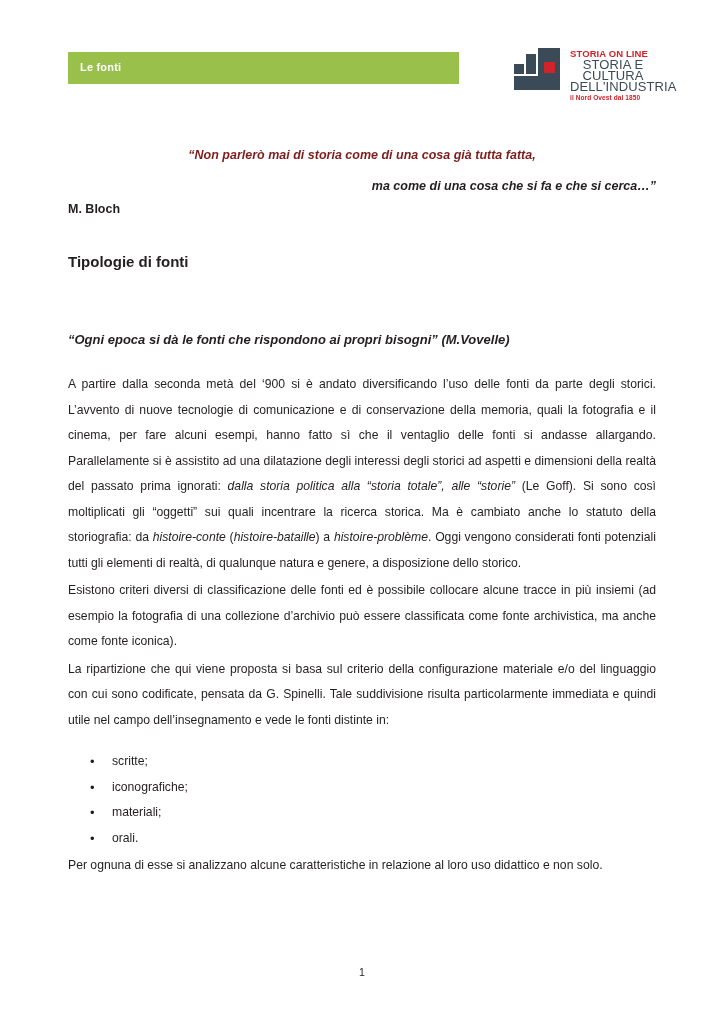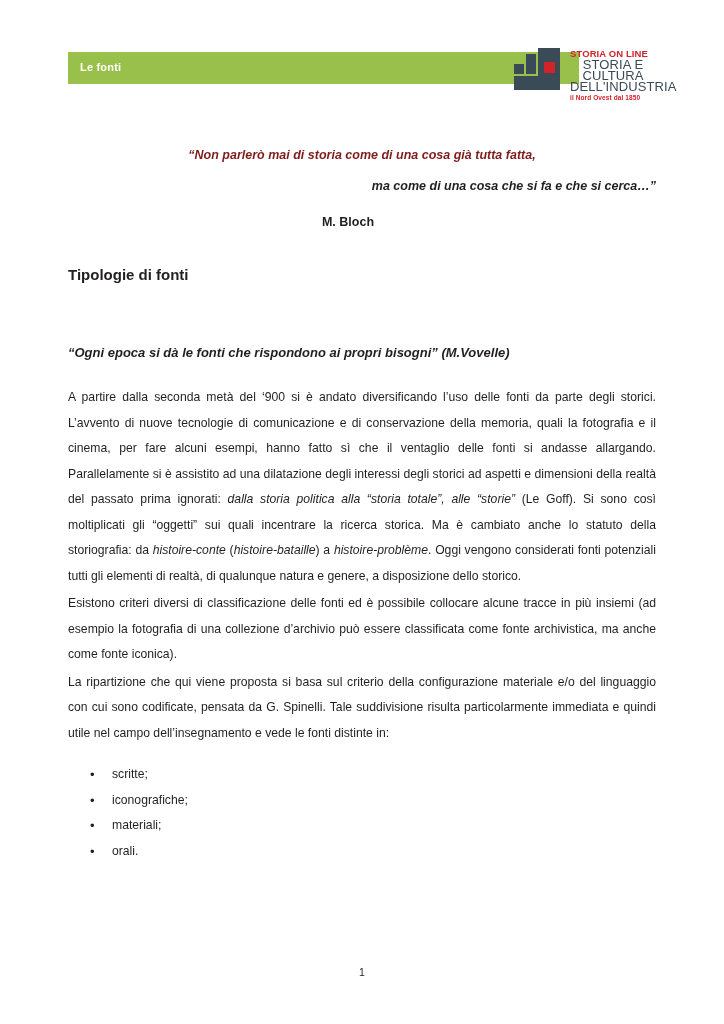--- a/index.html
+++ b/index.html
@@ -28,21 +28,21 @@
     position: absolute;
     left: 68px;
     top: 46px;
     width: 588px;
     height: 38px;
   }
   .header-band {
     position: absolute;
     left: 0;
     top: 6px;
-    width: 511px;
+    width: 391px;
     height: 32px;
     background: #9ac04c;
   }
   .header-band-title {
     position: absolute;
     left: 12px;
     top: 9px;
     font-size: 11px;
     font-weight: bold;
     color: #ffffff;
@@ -117,24 +117,23 @@
     color: #7f1d1d;
   }
   .quote-line-2 {
     text-align: right;
     font-style: italic;
     font-weight: bold;
     font-size: 12.5px;
     line-height: 31px;
   }
   .quote-author {
-    text-align: center;
+    text-align: left;
     font-weight: bold;
     font-size: 12.5px;
-    margin-top: 13px;
     padding-right: 28px;
   }
 
   h1.section-title {
     font-size: 15px;
     font-weight: bold;
     margin: 36px 0 0 0;
     line-height: 20px;
   }
 
@@ -230,18 +229,19 @@
 
     <p class="body-par tight">La ripartizione che qui viene proposta si basa sul  criterio della configurazione materiale e/o del linguaggio con cui sono codificate, pensata da G. Spinelli. Tale suddivisione risulta particolarmente immediata e quindi utile nel campo dell’insegnamento e vede le fonti distinte in:</p>
 
     <ul class="bullets">
       <li>scritte;</li>
       <li>iconografiche;</li>
       <li>materiali;</li>
       <li>orali.</li>
     </ul>
 
+    <p class="body-par tight">Per ognuna di esse si analizzano alcune caratteristiche in relazione al loro uso didattico e non solo.</p>
 
   </div>
 
   <div class="page-number">1</div>
 
 </div>
 
 </body></html>

